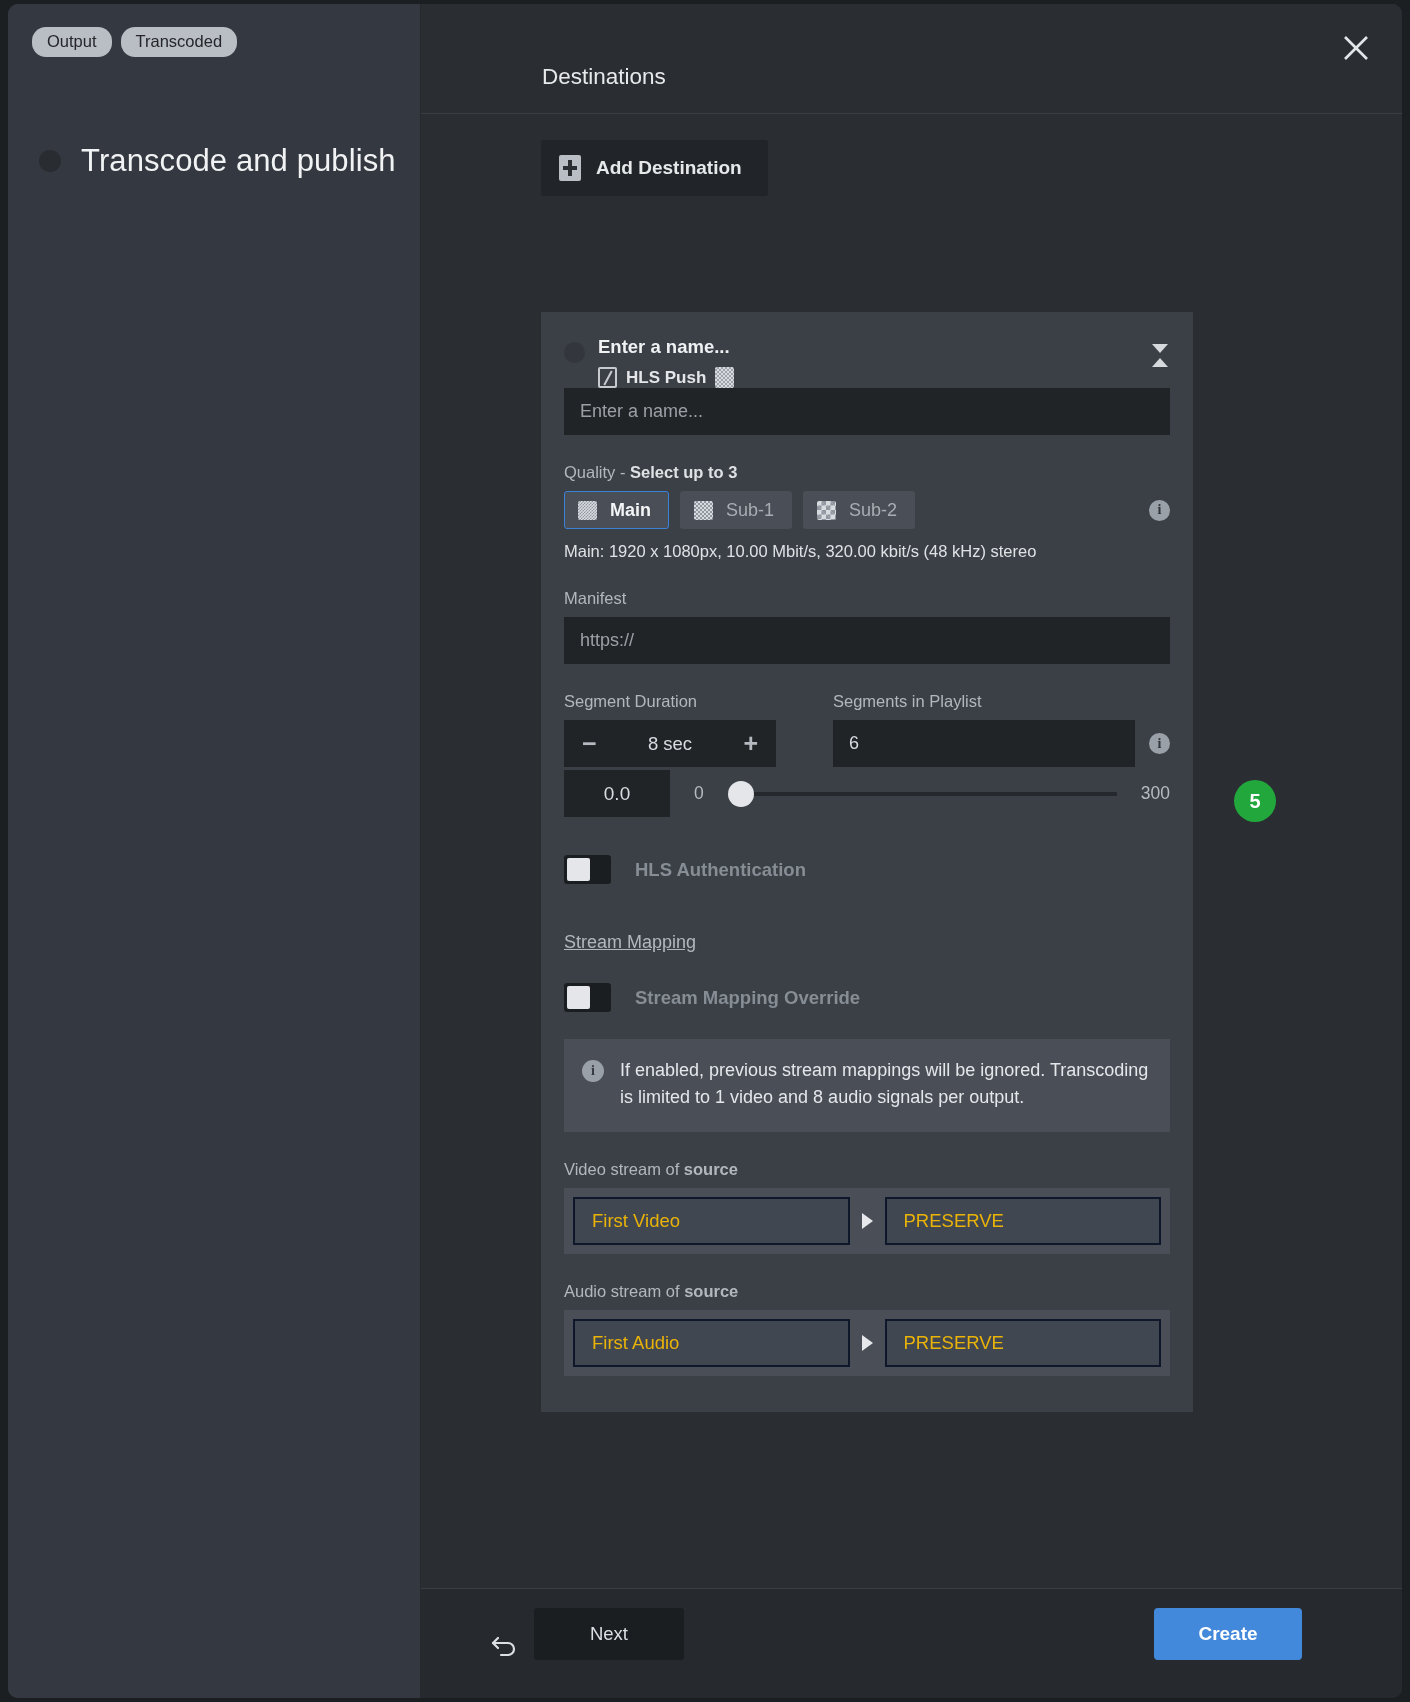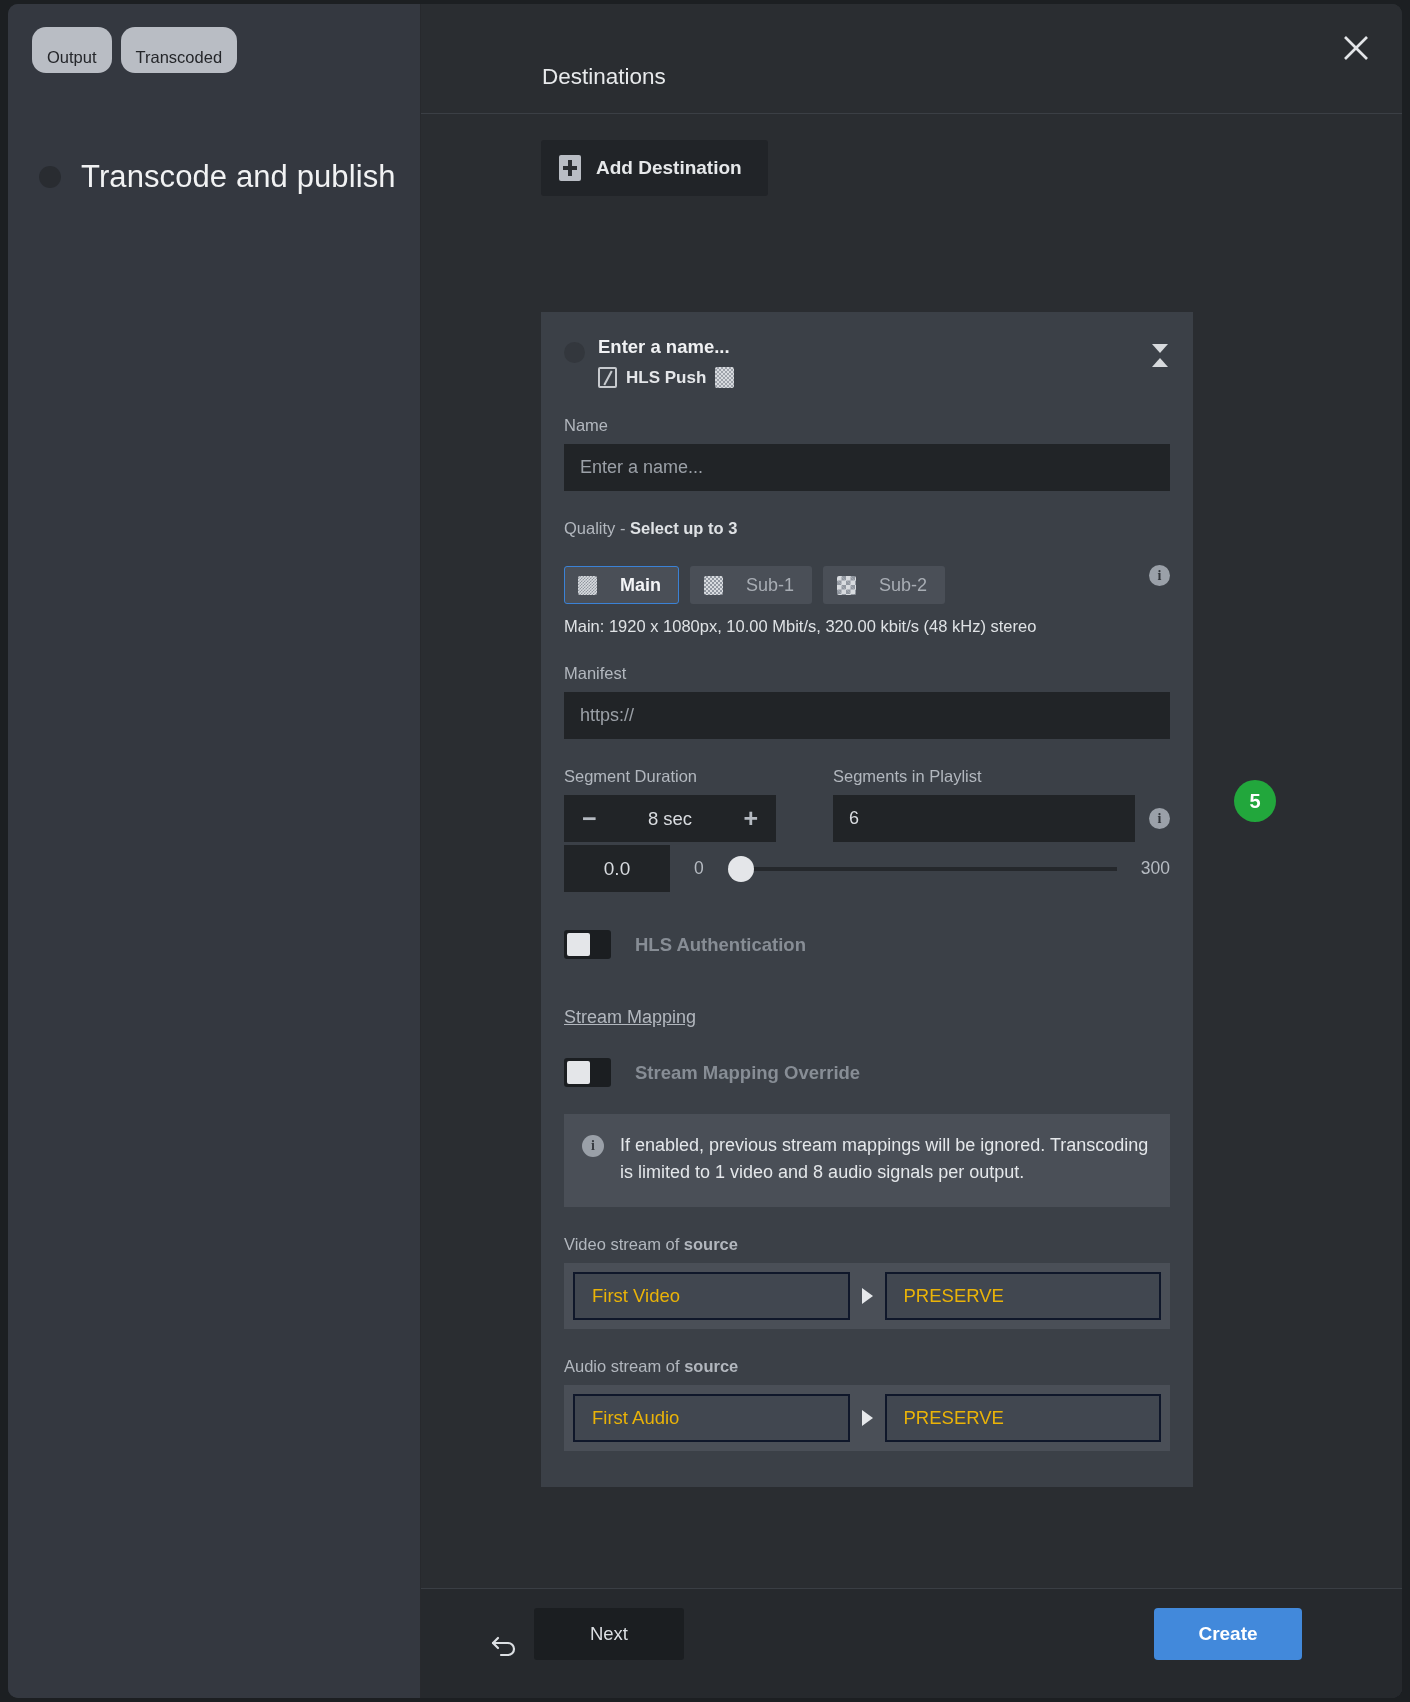--- a/index.html
+++ b/index.html
@@ -33,21 +33,21 @@
     flex: 0 0 413px;
   }
   .chips {
     display: flex; gap: 9px;
     padding: 23px 0 0 24px;
   }
   .chip {
     background: #b9bdc4;
     color: #24262a;
     font-size: 16.5px;
-    padding: 22px 15px 7px 15px;
+    padding: 6px 15px 7px 15px;
     border-radius: 14px;
     line-height: 1;
     white-space: nowrap;
   }
   .wizard-title {
     display: flex; align-items: center; gap: 20px;
     margin: 86px 0 0 31px;
   }
   .wizard-dot {
     width: 22px; height: 22px; border-radius: 50%;
@@ -206,27 +206,26 @@
     font-family: "Liberation Sans", sans-serif;
     padding: 0 16px;
     outline: none;
   }
   .text-input::placeholder { color: #9ba0a7; }
 
   .qrow { display: flex; align-items: center; gap: 11px; }
   .qbtn {
     flex: 0 0 auto;
     height: 38px;
-    display: flex; align-items: center; gap: 23px;
+    display: flex; align-items: center; gap: 13px;
     background: #4a4f57;
     border: 1px solid transparent;
     border-radius: 3px;
     padding: 0 17px 0 13px;
     cursor: pointer;
-    margin-top: 19px;
   }
   .qbtn.sel { border-color: #3b82d6; }
   .qbtn .ql { color: #a8adb4; font-size: 18px; }
   .qbtn.sel .ql { color: #f3f4f6; font-weight: bold; }
   .q-chk {
     width: 19px; height: 19px; flex: 0 0 19px; border-radius: 2px;
     background-color: #d8dbdf;
     background-image:
       linear-gradient(45deg, #9197a0 25%, transparent 25%, transparent 75%, #9197a0 75%),
       linear-gradient(45deg, #9197a0 25%, transparent 25%, transparent 75%, #9197a0 75%);
@@ -445,21 +444,20 @@
                 <span class="checker"></span>
               </div>
             </div>
             <div class="collapse-arrows">
               <span class="tri-down"></span>
               <span class="tri-up"></span>
             </div>
           </div>
 
           
-          <div class="field-label">Name</div>
           <input class="text-input" type="text" value="" placeholder="Enter a name..." style="">
 
           
           <div class="field-label strongpart">
             <span>Quality - </span><b>Select up to 3</b>
           </div>
           <div class="qrow">
             <div class="qbtn sel">
               <span class="q-chk m"></span>
               <span class="ql">Main</span>

